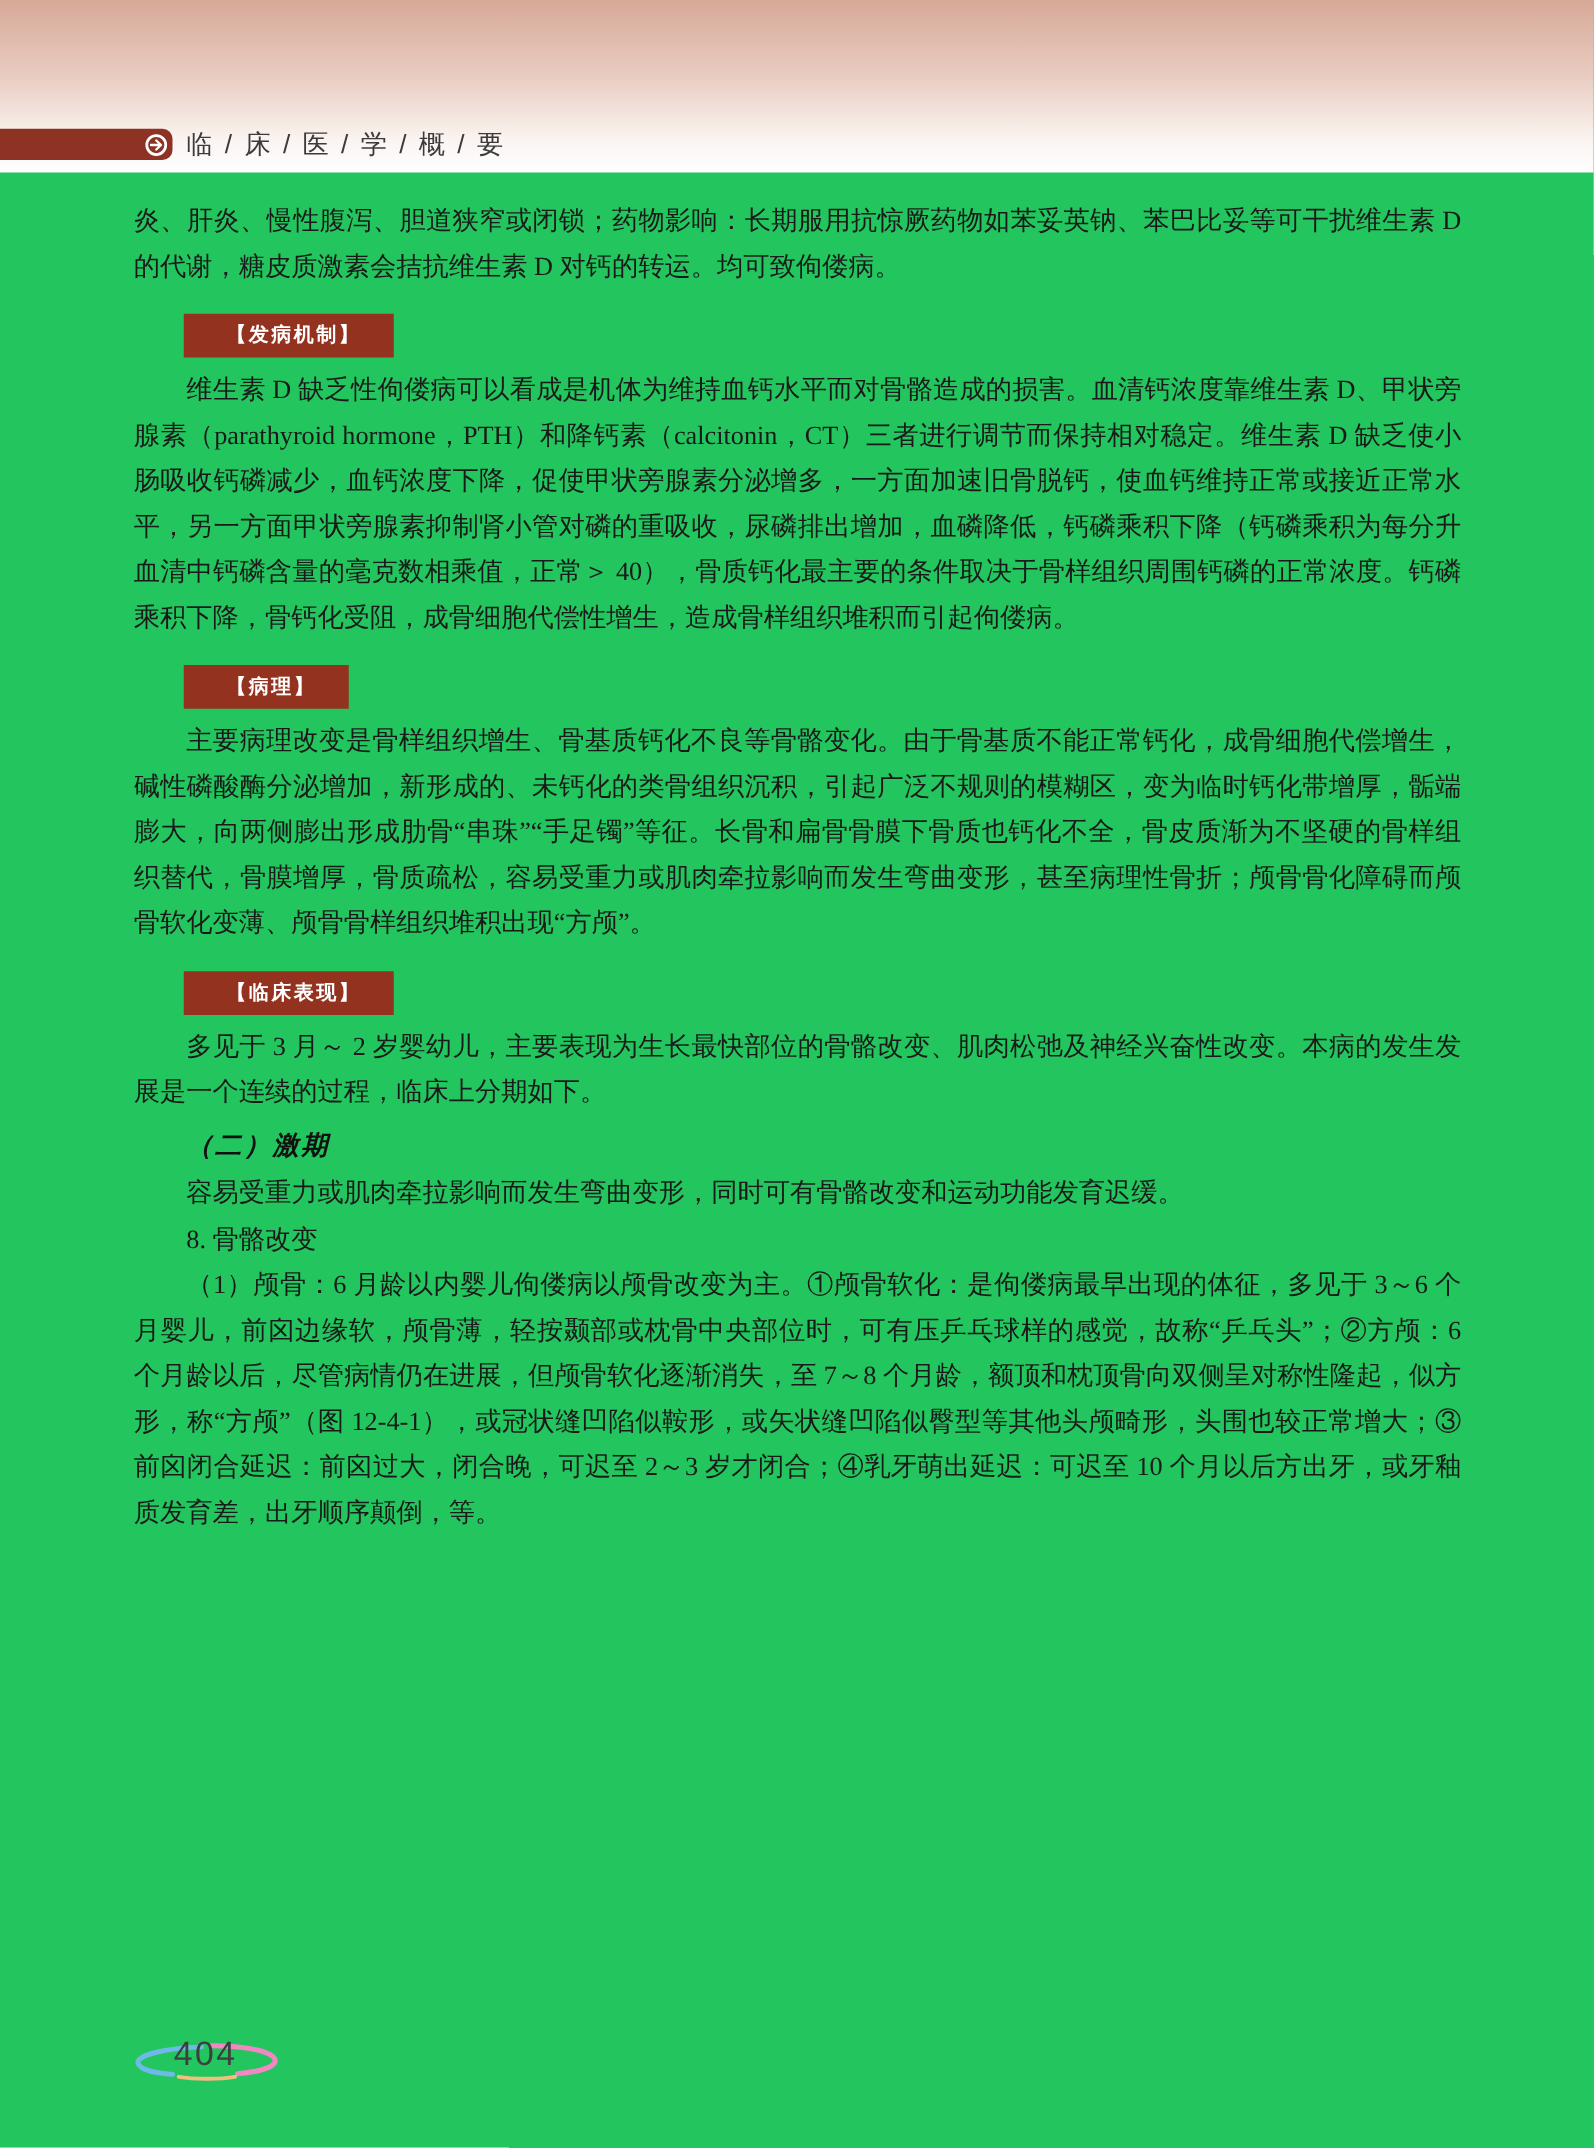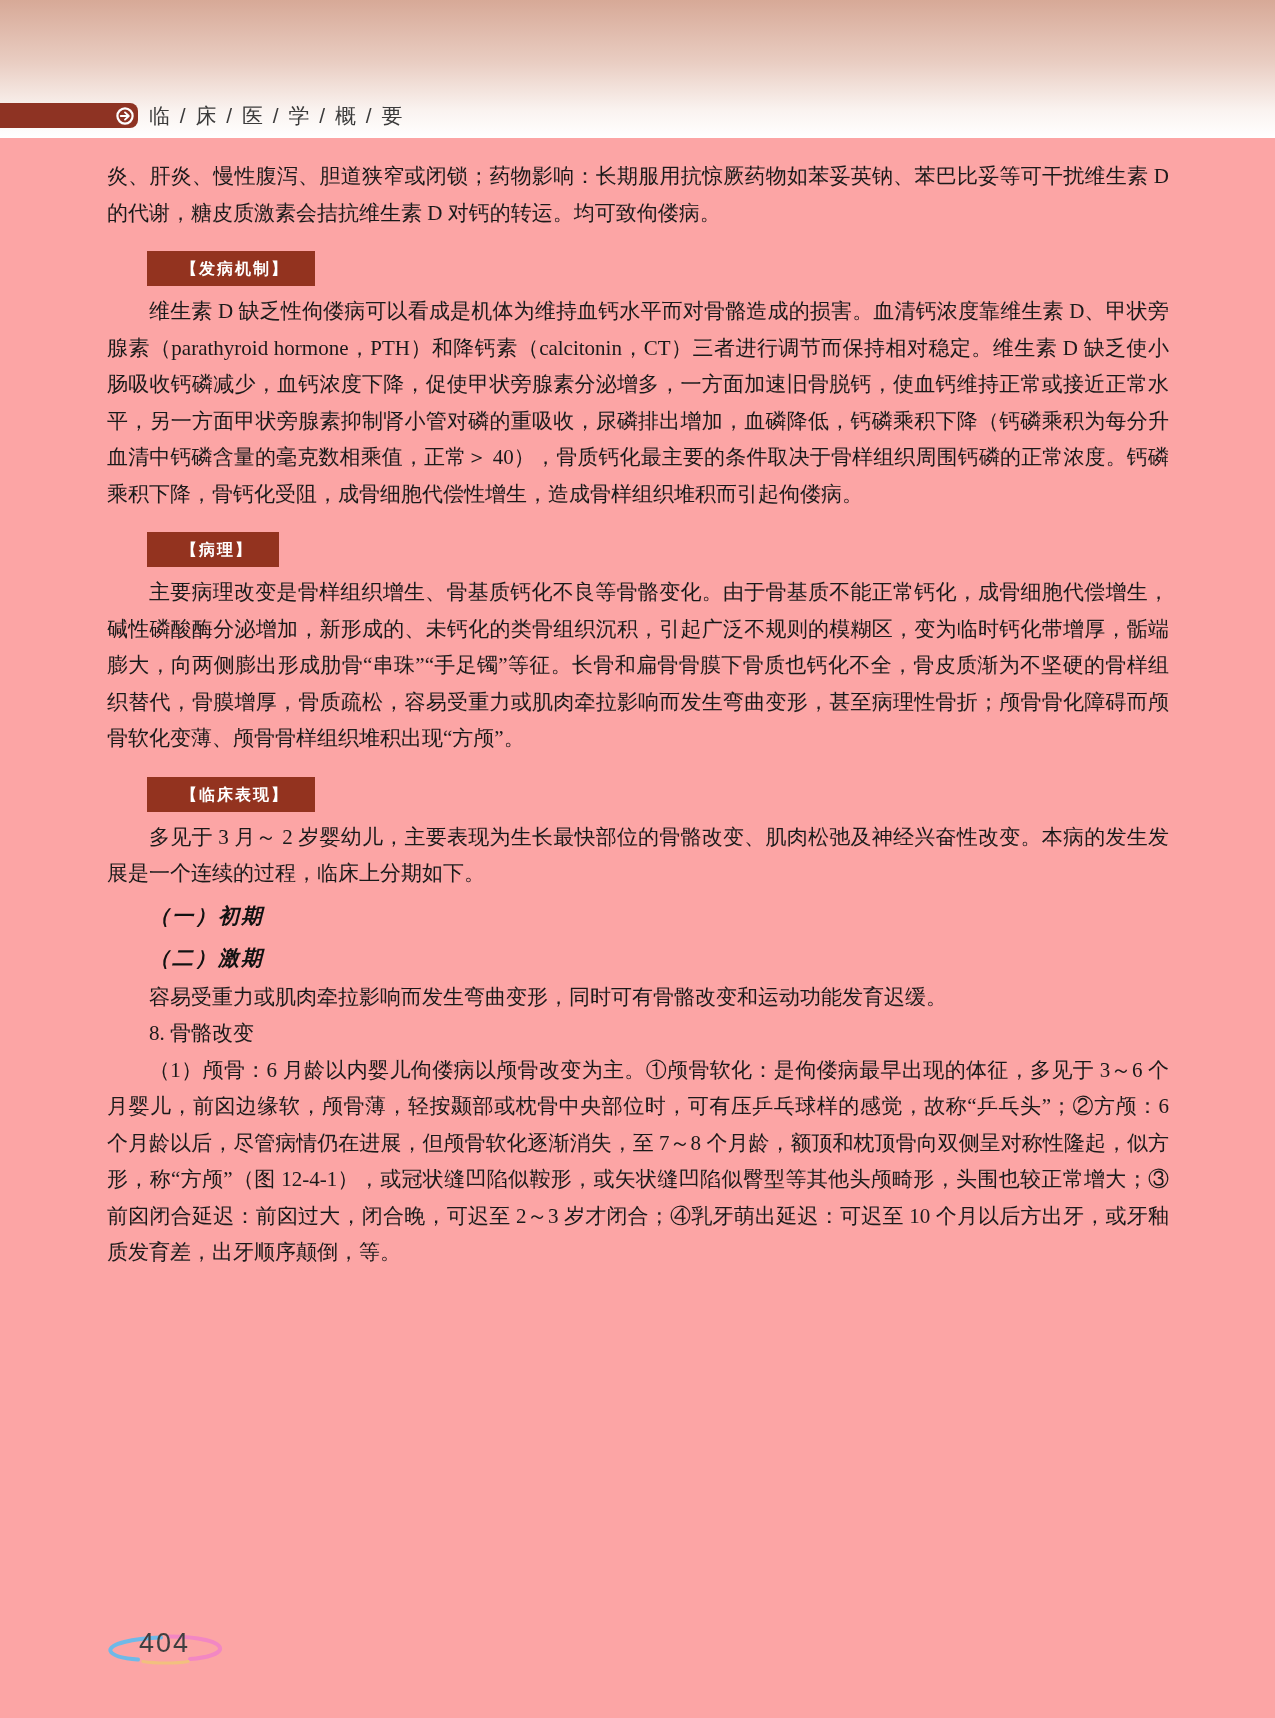--- a/index.html
+++ b/index.html
@@ -1,20 +1,20 @@
 <!DOCTYPE html>
 <html><head>
 <meta charset="utf-8">
 <style>
   html,body { margin:0; padding:0; background:#e8e8e8; }
   .page {
     position:relative;
     width:1275px; height:1718px;
     margin:0 auto;
-    background:#fca5a5;
+    background:#22c55e;
     overflow:hidden;
     font-family:"Liberation Serif","DejaVu Serif",serif;
   }
   .top-gradient {
     position:absolute; top:0; left:0; right:0; height:138px;
     background:linear-gradient(to bottom,#d7a997 0%, #e9cdc2 45%, #faf3f0 80%, #ffffff 100%);
   }
   
   .running-head { position:absolute; top:103px; left:0; width:100%; height:26px; }
   .head-bar {
@@ -83,21 +83,20 @@
 
     <h2 class="section-banner">【发病机制】</h2>
     <p class="body-text">维生素 D 缺乏性佝偻病可以看成是机体为维持血钙水平而对骨骼造成的损害。血清钙浓度靠维生素 D、甲状旁腺素（parathyroid hormone，PTH）和降钙素（calcitonin，CT）三者进行调节而保持相对稳定。维生素 D 缺乏使小肠吸收钙磷减少，血钙浓度下降，促使甲状旁腺素分泌增多，一方面加速旧骨脱钙，使血钙维持正常或接近正常水平，另一方面甲状旁腺素抑制肾小管对磷的重吸收，尿磷排出增加，血磷降低，钙磷乘积下降（钙磷乘积为每分升血清中钙磷含量的毫克数相乘值，正常＞ 40），骨质钙化最主要的条件取决于骨样组织周围钙磷的正常浓度。钙磷乘积下降，骨钙化受阻，成骨细胞代偿性增生，造成骨样组织堆积而引起佝偻病。</p>
 
     <h2 class="section-banner">【病理】</h2>
     <p class="body-text">主要病理改变是骨样组织增生、骨基质钙化不良等骨骼变化。由于骨基质不能正常钙化，成骨细胞代偿增生，碱性磷酸酶分泌增加，新形成的、未钙化的类骨组织沉积，引起广泛不规则的模糊区，变为临时钙化带增厚，骺端膨大，向两侧膨出形成肋骨“串珠”“手足镯”等征。长骨和扁骨骨膜下骨质也钙化不全，骨皮质渐为不坚硬的骨样组织替代，骨膜增厚，骨质疏松，容易受重力或肌肉牵拉影响而发生弯曲变形，甚至病理性骨折；颅骨骨化障碍而颅骨软化变薄、颅骨骨样组织堆积出现“方颅”。</p>
 
     <h2 class="section-banner">【临床表现】</h2>
     <p class="body-text">多见于 3 月～ 2 岁婴幼儿，主要表现为生长最快部位的骨骼改变、肌肉松弛及神经兴奋性改变。本病的发生发展是一个连续的过程，临床上分期如下。</p>
 
-    <h3 class="sub-heading">（一）初期</h3>
 
     <h3 class="sub-heading">（二）激期</h3>
     <p class="body-text">容易受重力或肌肉牵拉影响而发生弯曲变形，同时可有骨骼改变和运动功能发育迟缓。</p>
     <p class="body-text">8. 骨骼改变</p>
     <p class="body-text">（1）颅骨：6 月龄以内婴儿佝偻病以颅骨改变为主。①颅骨软化：是佝偻病最早出现的体征，多见于 3～6 个月婴儿，前囟边缘软，颅骨薄，轻按颞部或枕骨中央部位时，可有压乒乓球样的感觉，故称“乒乓头”；②方颅：6 个月龄以后，尽管病情仍在进展，但颅骨软化逐渐消失，至 7～8 个月龄，额顶和枕顶骨向双侧呈对称性隆起，似方形，称“方颅”（图 12-4-1），或冠状缝凹陷似鞍形，或矢状缝凹陷似臀型等其他头颅畸形，头围也较正常增大；③前囟闭合延迟：前囟过大，闭合晚，可迟至 2～3 岁才闭合；④乳牙萌出延迟：可迟至 10 个月以后方出牙，或牙釉质发育差，出牙顺序颠倒，等。</p>
 
   </main>
 
   <footer class="page-footer">
     <svg class="swoosh" viewBox="0 0 126 34">

